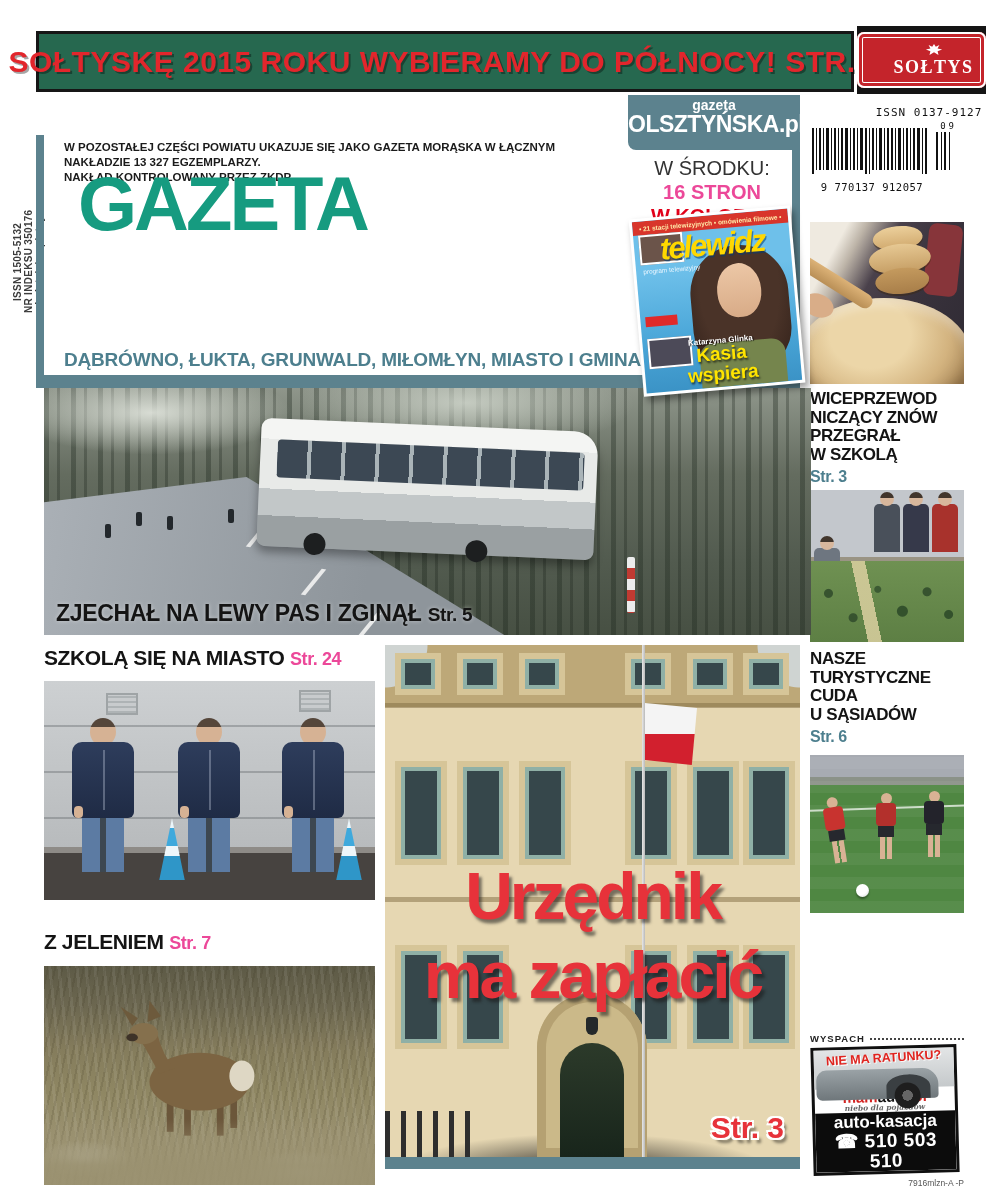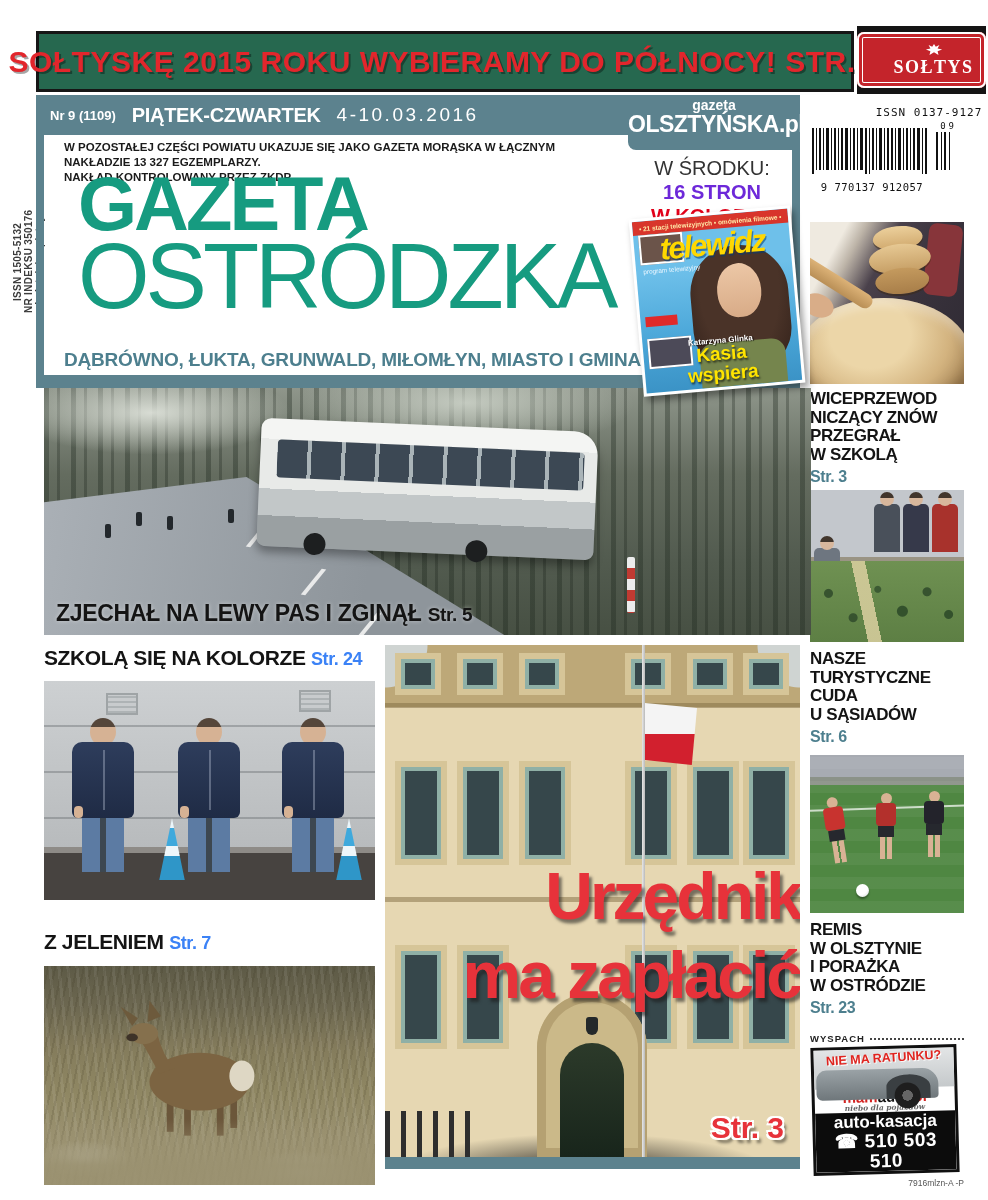--- a/index.html
+++ b/index.html
@@ -43,21 +43,21 @@
   .coverage{position:absolute;left:64px;top:349px;font-size:19px;font-weight:800;color:#4d7f8e;letter-spacing:-.2px;white-space:nowrap;}
 
   .side-strip{position:absolute;left:12px;top:135px;height:253px;writing-mode:vertical-rl;
         transform:rotate(180deg);font-size:10px;font-weight:700;color:#3c3c3c;
         display:flex;flex-direction:column;align-items:center;letter-spacing:.3px;}
   .side-strip span{margin:7px 0;white-space:nowrap;}
 
   
   .promo{position:absolute;left:628px;top:156px;width:168px;text-align:center;line-height:1.2;z-index:3;}
   .promo .p1{display:block;font-size:20px;color:#333;font-weight:400;}
-  .promo .p2{display:block;font-size:20px;color:#6d28d9;font-weight:800;}
+  .promo .p2{display:block;font-size:20px;color:#ec4899;font-weight:800;}
   .promo .p3{display:block;font-size:20px;color:#e2001a;font-weight:800;}
 
   .tvcover{position:absolute;left:636px;top:212px;width:162px;height:178px;background:#fff;
         padding:3px;box-sizing:border-box;transform:rotate(-5deg);z-index:6;
         box-shadow:3px 5px 7px rgba(0,0,0,.4);}
   .tvin{position:relative;width:100%;height:100%;overflow:hidden;
         background:linear-gradient(180deg,#6ec0ea 0 30%,#4aa6d8 70%,#3b93c6 100%);}
   .tvband{height:14px;background:#d8352b;color:#ffe9a8;font-size:6.5px;font-weight:700;
         display:flex;align-items:center;justify-content:center;white-space:nowrap;}
   .tvtitle{position:absolute;top:12px;left:0;width:100%;text-align:center;color:#ffd800;
@@ -187,21 +187,21 @@
   .ppl.a{left:12%;top:50%;} .ppl.b{left:16%;top:52%;} .ppl.c{left:24%;top:49%;} .ppl.d{left:8%;top:55%;}
   .bollard{position:absolute;left:76%;bottom:9%;width:8px;height:56px;
         background:repeating-linear-gradient(180deg,#ececec 0 11px,#c03a32 11px 22px);border-radius:2px;}
   .bus-cap{position:absolute;left:12px;bottom:8px;color:#141414;font-weight:800;font-size:23px;letter-spacing:-.3px;
         text-shadow:0 0 4px rgba(255,255,255,.45);}
   .bus-cap .ref{font-size:19px;}
 
   
   .lhead{position:absolute;left:44px;width:340px;color:#141414;font-weight:800;font-size:21px;
         line-height:1.15;letter-spacing:-.4px;}
-  .lhead .ref{color:#3b82f6;font-size:18px;}
+  .lhead .ref{color:#ec4899;font-size:18px;}
 
   .ph-men{position:absolute;left:44px;top:681px;width:331px;height:219px;overflow:hidden;background:#bfc2c4;}
   .wall{position:absolute;left:0;top:0;width:100%;height:76%;
         background:repeating-linear-gradient(180deg,transparent 0 44px,rgba(110,115,118,.45) 44px 46px),
                    linear-gradient(180deg,#cdd0d2,#b8bbbd);}
   .ground{position:absolute;left:0;bottom:0;width:100%;height:24%;
         background:linear-gradient(180deg,#8e8b87 0 12%,#474340 12% 100%);}
   .vent{position:absolute;width:28px;height:18px;border:2px solid #9fa4a6;
         background:repeating-linear-gradient(0deg,#aeb3b5 0 2px,#c8cbcd 2px 5px);}
   .vent.v1{left:62px;top:12px;} .vent.v2{right:44px;top:9px;}
@@ -250,21 +250,21 @@
         background:#cbb989;box-shadow:inset 0 0 0 9px #b5a172;}
   .door{position:absolute;left:175px;top:398px;width:64px;height:114px;border-radius:32px 32px 0 0;
         background:linear-gradient(#2c3a2a,#18251b);}
   .lamp{position:absolute;left:201px;top:372px;width:12px;height:18px;background:#23282a;border-radius:3px 3px 6px 6px;}
   .pole{position:absolute;left:257px;top:0;width:3px;height:100%;background:linear-gradient(90deg,#e8e8e8,#b9b9b9);}
   .flag{position:absolute;left:260px;top:58px;width:52px;height:62px;
         background:linear-gradient(180deg,#f4f4f4 0 50%,#d2202e 50%);
         clip-path:polygon(0 0,100% 8%,90% 100%,0 92%);box-shadow:2px 2px 4px rgba(0,0,0,.25);}
   .fence{position:absolute;left:0;bottom:0;width:92px;height:46px;
         background:repeating-linear-gradient(90deg,#2e2e2e 0 5px,transparent 5px 16px);}
-  .red-head{position:absolute;left:0;top:212px;width:100%;text-align:right;color:#e7323a;font-weight:800;
+  .red-head{position:absolute;left:0;top:212px;width:100%;text-align:center;color:#e7323a;font-weight:800;
         font-size:66px;line-height:1.2;letter-spacing:-3px;text-shadow:3px 4px 3px rgba(25,25,25,.55);}
   .red-head span{display:block;}
   .bld-ref{position:absolute;right:16px;bottom:12px;color:#e7323a;font-weight:800;font-size:30px;
         text-shadow:2px 2px 0 #fff,-2px -2px 0 #fff,2px -2px 0 #fff,-2px 2px 0 #fff,4px 5px 3px rgba(0,0,0,.45);}
   .bld-bar{position:absolute;left:385px;top:1157px;width:415px;height:12px;background:#5c828e;}
 </style>
 </head>
 <body>
 
 <div id="page">
@@ -280,42 +280,36 @@
   </div>
   <div class="soltys">
     <div class="soltys-plaque">
       <svg viewBox="0 0 20 14">
         <path d="M10 1 L12 4 L16 2 L14 6 L19 7 L14 9 L15 13 L10 10 L5 13 L6 9 L1 7 L6 6 L4 2 L8 4 Z" fill="#fff"></path>
       </svg>
       <b>SOŁTYS</b>
     </div>
   </div>
 
-  <div class="hbar">
-    <span class="issue">Nr 9 (1109)</span>
-    <span class="days">PIĄTEK-CZWARTEK</span>
-    <span class="date">4-10.03.2016</span>
-  </div>
   <div class="sitebox">
     <span class="s1">gazeta</span>
     <span class="s2">OLSZTYŃSKA.pl</span>
   </div>
 
   <div class="mframe-l"></div>
   <div class="mframe-r"></div>
   <div class="mframe-b"></div>
 
   <div class="fineprint">
     <span>W POZOSTAŁEJ CZĘŚCI POWIATU UKAZUJE SIĘ JAKO GAZETA MORĄSKA W ŁĄCZNYM NAKŁADZIE 13 327 EGZEMPLARZY.</span><br>
     <span>NAKŁAD KONTROLOWANY PRZEZ ZKDP</span>
   </div>
 
   <div class="logo">
     <span class="t1">GAZETA</span>
-    <span class="t2">OSTRÓDZKA</span>
   </div>
 
   <div class="coverage">DĄBRÓWNO, ŁUKTA, GRUNWALD, MIŁOMŁYN, MIASTO I GMINA OSTRÓDA</div>
 
   <div class="promo">
     <span class="p1">W ŚRODKU:</span>
     <span class="p2">16 STRON</span>
     <span class="p3">W KOLORZE</span>
   </div>
 
@@ -433,27 +427,20 @@
         <div class="lg"></div>
       </div>
     <div class="plr p3">
         <div class="hd"></div>
         <div class="sh"></div>
         <div class="sr"></div>
         <div class="lg"></div>
       </div>
     <div class="ball"></div>
   </div>
-  <div class="rhead" style="top:921px;">
-    <span>REMIS</span><br>
-    <span>W OLSZTYNIE</span><br>
-    <span>I PORAŻKA</span><br>
-    <span>W OSTRÓDZIE</span>
-    <span class="ref">Str. 23</span>
-  </div>
 
   <div class="reklama-row">
     <b>WYSPACH</b>
       <i></i>
   </div>
   <div class="adbox">
     <div class="ad-photo">
       <div class="ad-headline">NIE MA RATUNKU?</div>
       <div class="ad-car"></div>
       <div class="ad-arch"></div>
@@ -486,21 +473,21 @@
       <div class="wh w2"></div>
     </div>
     <div class="bollard"></div>
     <div class="bus-cap">
       <span>ZJECHAŁ NA LEWY PAS I ZGINĄŁ</span>
       <span class="ref">Str. 5</span>
     </div>
   </div>
 
   <div class="lhead" style="top:646px;">
-    <span>SZKOLĄ SIĘ NA KOLORZE</span>
+    <span>SZKOLĄ SIĘ NA MIASTO</span>
     <span class="ref">Str. 24</span>
   </div>
   <div class="ph-men">
     <div class="wall"></div>
     <div class="vent v1"></div>
     <div class="vent v2"></div>
     <div class="ground"></div>
     <div class="cone k1"></div>
     <div class="cone k2"></div>
     <div class="man m1">

